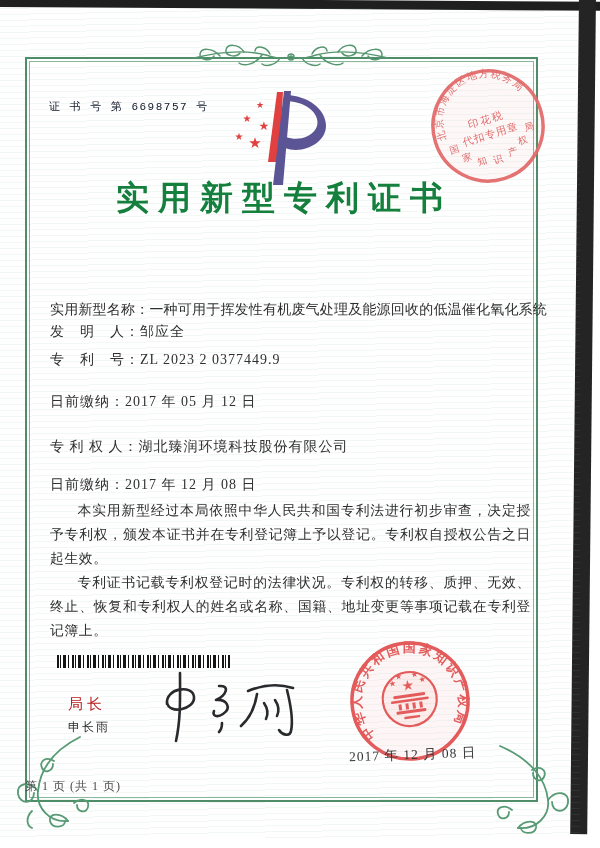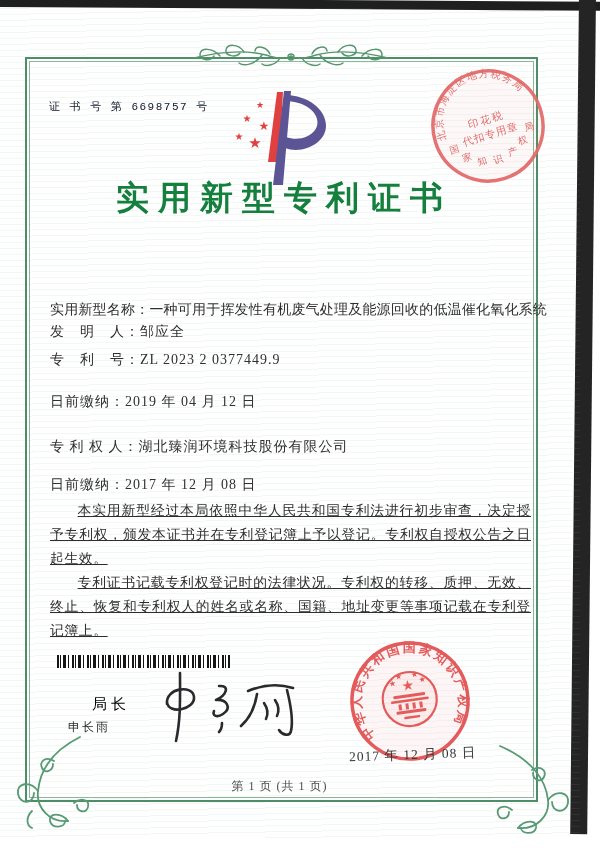--- a/index.html
+++ b/index.html
@@ -32,32 +32,32 @@
   .fields{position:absolute;left:50px;top:254px;width:482px;font-size:14px;color:#303030;}
   .field-row{position:absolute;left:0;white-space:nowrap;letter-spacing:1px;}
   .field-row.r0{top:0;letter-spacing:0.2px;margin-top:47px;}
   .field-row.r1{top:69px;}
   .field-row.r2{top:97px;}
   .field-row.r3{top:139px;}
   .field-row.r4{top:184px;font-family:Liberation Serif, serif;}
   .field-row.r5{top:222px;}
   .paragraphs{position:absolute;left:50px;top:499px;width:481px;
     font-size:13.8px;line-height:24px;letter-spacing:0.6px;text-align:justify;color:#2e2e2e;}
-  .paragraphs p{margin:0;text-indent:2em;text-decoration:underline;}
+  .paragraphs p{margin:0;text-indent:2em;}
   .barcode{position:absolute;left:57px;top:655px;width:173px;height:13px;
     background:repeating-linear-gradient(90deg,#151515 0 2px,#fff 2px 3px,#151515 3px 4px,#fff 4px 6px,#151515 6px 9px,#fff 9px 11px,#151515 11px 12px,#fff 12px 15px);}
   .signer-role{position:absolute;left:68px;top:695px;font-family:"Liberation Sans","DejaVu Sans",sans-serif;
-    font-size:15px;letter-spacing:4px;color:#000000;margin-left:24px;}
+    font-size:15px;letter-spacing:4px;color:#b91c1c;}
   .signer-name{position:absolute;left:68px;top:719px;font-family:"Liberation Sans","DejaVu Sans",sans-serif;
     font-size:12px;letter-spacing:2px;color:#2b2b2b;}
   .signature{position:absolute;left:152px;top:666px;}
   .issue-seal{position:absolute;left:344px;top:635px;transform:rotate(-8deg);opacity:.92;}
   .seal-date{position:absolute;left:349px;top:746px;font-size:13.5px;letter-spacing:1px;color:#333;
     transform:rotate(-2deg);z-index:5;white-space:nowrap;}
-  .footer{position:absolute;left:25px;top:778px;width:509px;text-align:center;
+  .footer{position:absolute;left:25px;top:778px;width:509px;text-align:left;
     font-size:12px;letter-spacing:1px;color:#4b4b4b;}
   svg text{font-family:"Liberation Serif","DejaVu Serif",serif;}
   svg text.star{font-family:"DejaVu Sans",sans-serif;}
 </style>
 </head>
 <body>
 
 <div class="scan-top"></div>
 <div class="scan-right"></div>
 <div class="paper-texture"></div>
@@ -132,21 +132,21 @@
   <div class="field-row r0">
     <span>实用新型名称：</span><span>一种可用于挥发性有机废气处理及能源回收的低温催化氧化系统</span>
   </div>
   <div class="field-row r1">
     <span>发　明　人：</span><span>邹应全</span>
   </div>
   <div class="field-row r2">
     <span>专　利　号：</span><span>ZL 2023 2 0377449.9</span>
   </div>
   <div class="field-row r3">
-    <span>日前缴纳：</span><span>2019 年 04 月 12 日</span>
+    <span>日前缴纳：</span><span>2017 年 05 月 12 日</span>
   </div>
   <div class="field-row r4">
     <span>专 利 权 人：</span><span>湖北臻润环境科技股份有限公司</span>
   </div>
   <div class="field-row r5">
     <span>日前缴纳：</span><span>2017 年 12 月 08 日</span>
   </div>
 </div>
 
 <div class="paragraphs">

